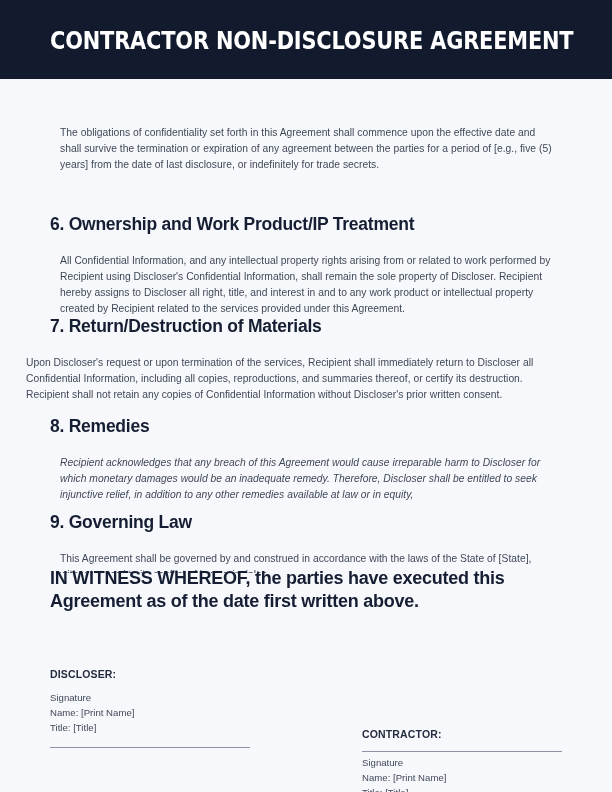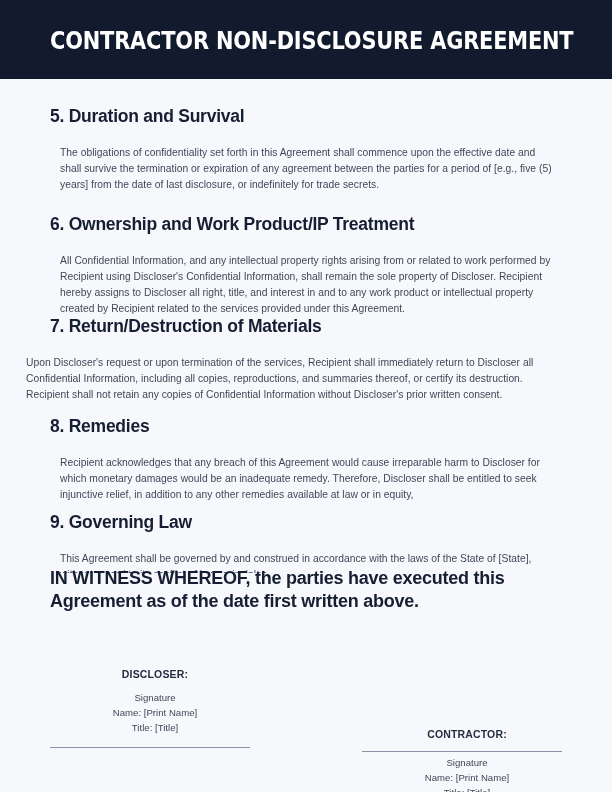--- a/index.html
+++ b/index.html
@@ -89,21 +89,20 @@
     font-weight: 700;
     color: #161e33;
     line-height: 22.5px;
     letter-spacing: -0.25px;
   }
 
   
   .sig-block {
     position: absolute;
     box-sizing: border-box;
-    text-align: center;
   }
   .sig-block.discloser {
     left: 50px;
     top: 589px;
     width: 210px;
   }
   .sig-block.recipient {
     left: 362px;
     top: 649px;
     width: 210px;
@@ -144,37 +143,36 @@
 </head>
 <body>
 
 <div class="doc-header">
   <div class="doc-header-title">CONTRACTOR NON-DISCLOSURE AGREEMENT</div>
 </div>
 
 <div class="doc-body">
 
   <div class="section" style="top:27px;">
-    <h2 class="section-heading">5. Duration and Survival</h2>
     <p class="section-para" style="margin-top:19px;">The obligations of confidentiality set forth in this Agreement shall commence upon the effective date and shall survive the termination or expiration of any agreement between the parties for a period of [e.g., five (5) years] from the date of last disclosure, or indefinitely for trade secrets.</p>
   </div>
 
   <div class="section" style="top:127px;margin-top:8px;">
     <h2 class="section-heading">6. Ownership and Work Product/IP Treatment</h2>
     <p class="section-para" style="margin-top:19px;">All Confidential Information, and any intellectual property rights arising from or related to work performed by Recipient using Discloser's Confidential Information, shall remain the sole property of Discloser. Recipient hereby assigns to Discloser all right, title, and interest in and to any work product or intellectual property created by Recipient related to the services provided under this Agreement.</p>
   </div>
 
   <div class="section" style="top:237px;">
     <h2 class="section-heading">7. Return/Destruction of Materials</h2>
     <p class="section-para" style="margin-top:19px;padding-left:26px;">Upon Discloser's request or upon termination of the services, Recipient shall immediately return to Discloser all Confidential Information, including all copies, reproductions, and summaries thereof, or certify its destruction. Recipient shall not retain any copies of Confidential Information without Discloser's prior written consent.</p>
   </div>
 
   <div class="section" style="top:337px;">
     <h2 class="section-heading">8. Remedies</h2>
-    <p class="section-para" style="margin-top:19px;">Recipient acknowledges that any breach of this Agreement would cause irreparable harm to Discloser for which monetary damages would be an inadequate remedy. Therefore, Discloser shall be entitled to seek injunctive relief, in addition to any other remedies available at law or in equity,</p>
+    <p class="section-para" style="margin-top:19px;font-style:italic;">Recipient acknowledges that any breach of this Agreement would cause irreparable harm to Discloser for which monetary damages would be an inadequate remedy. Therefore, Discloser shall be entitled to seek injunctive relief, in addition to any other remedies available at law or in equity,</p>
   </div>
 
   <div class="section" style="top:433px; height:61px; overflow:hidden;">
     <h2 class="section-heading">9. Governing Law</h2>
     <p class="section-para" style="margin-top:19px;">This Agreement shall be governed by and construed in accordance with the laws of the State of [State], without regard to its conflict of laws principles.</p>
   </div>
 
   <div class="witness-block">IN WITNESS WHEREOF, the parties have executed this Agreement as of the date first written above.</div>
 
   <div class="sig-block discloser">

